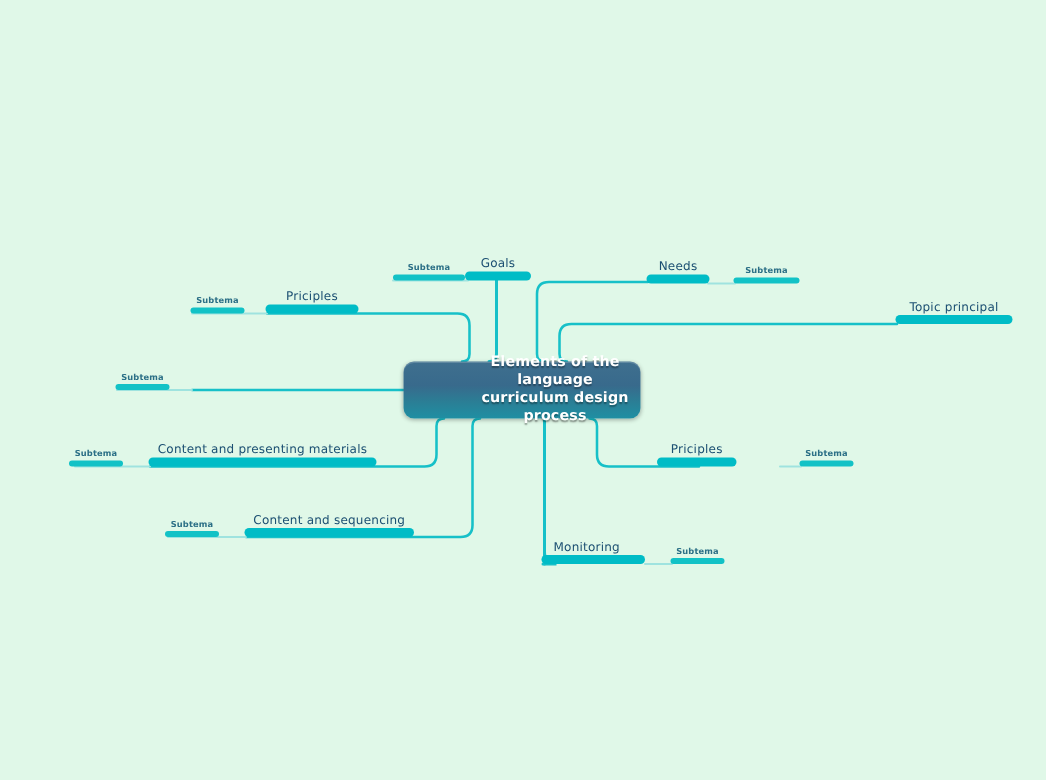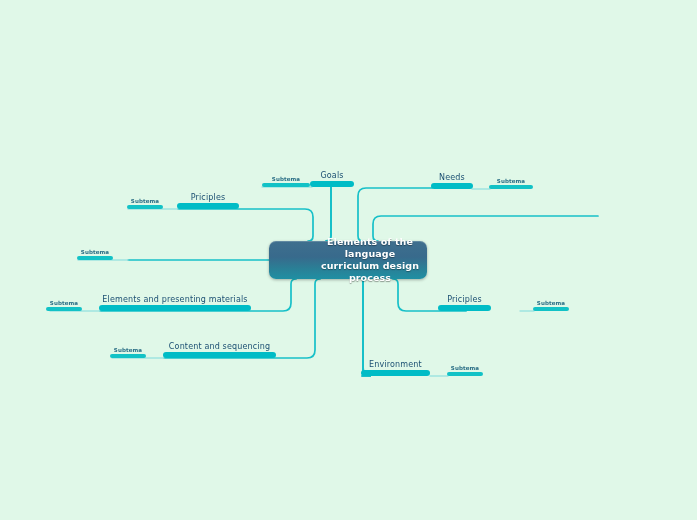--- a/index.html
+++ b/index.html
@@ -146,32 +146,36 @@
 
   <div class="branch" style="left:431px; top:170px; width:42px; height:19px;">
     <div class="branch-label center">Needs</div>
     <div class="bar" style="width:42px;"></div>
   </div>
   <div class="branch" style="left:489px; top:172px; width:44px; height:17px;">
     <div class="sublabel center">Subtema</div>
     <div class="bar sub" style="width:44px;"></div>
   </div>
 
+  <div class="branch" style="left:597px; top:197px; width:78px; height:19px;">
+    <div class="branch-label center">Topic principal</div>
+    <div class="bar" style="width:78px;"></div>
+  </div>
 
   <div class="branch" style="left:438px; top:292px; width:53px; height:19px;">
     <div class="branch-label center">Priciples</div>
     <div class="bar" style="width:53px;"></div>
   </div>
   <div class="branch" style="left:533px; top:294px; width:36px; height:17px;">
     <div class="sublabel center">Subtema</div>
     <div class="bar sub" style="width:36px;"></div>
   </div>
 
   <div class="branch" style="left:361px; top:357px; width:69px; height:19px;">
-    <div class="branch-label" style="left:8px;">Environment</div>
+    <div class="branch-label" style="left:8px;">Monitoring</div>
     <div class="bar" style="width:69px;"></div>
   </div>
   <div class="branch" style="left:447px; top:359px; width:36px; height:17px;">
     <div class="sublabel center">Subtema</div>
     <div class="bar sub" style="width:36px;"></div>
   </div>
 
   <div class="branch" style="left:177px; top:190px; width:62px; height:19px;">
     <div class="branch-label center">Priciples</div>
     <div class="bar" style="width:62px;"></div>
@@ -180,21 +184,21 @@
     <div class="sublabel center">Subtema</div>
     <div class="bar sub" style="width:36px;"></div>
   </div>
 
   <div class="branch" style="left:77px; top:243px; width:36px; height:17px;">
     <div class="sublabel center">Subtema</div>
     <div class="bar sub" style="width:36px;"></div>
   </div>
 
   <div class="branch" style="left:99px; top:292px; width:152px; height:19px;">
-    <div class="branch-label center">Elements and presenting materials</div>
+    <div class="branch-label center">Content and presenting materials</div>
     <div class="bar" style="width:152px;"></div>
   </div>
   <div class="branch" style="left:46px; top:294px; width:36px; height:17px;">
     <div class="sublabel center">Subtema</div>
     <div class="bar sub" style="width:36px;"></div>
   </div>
 
   <div class="branch" style="left:163px; top:339px; width:113px; height:19px;text-align:center;">
     <div class="branch-label center">Content and sequencing</div>
     <div class="bar" style="width:113px;"></div>

